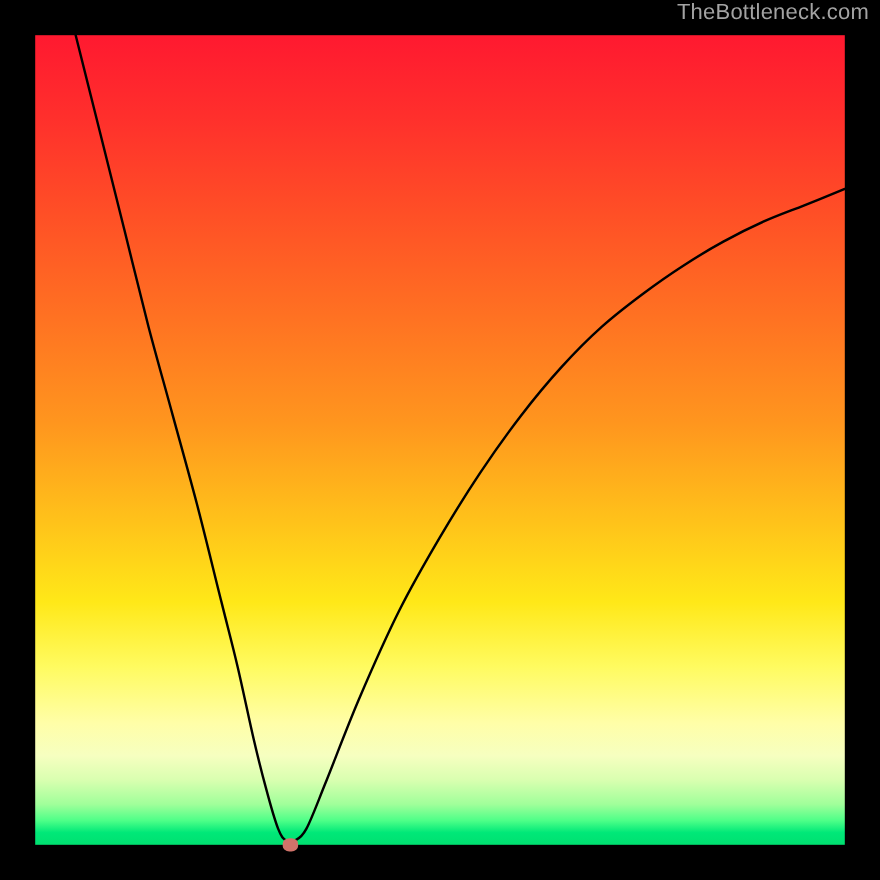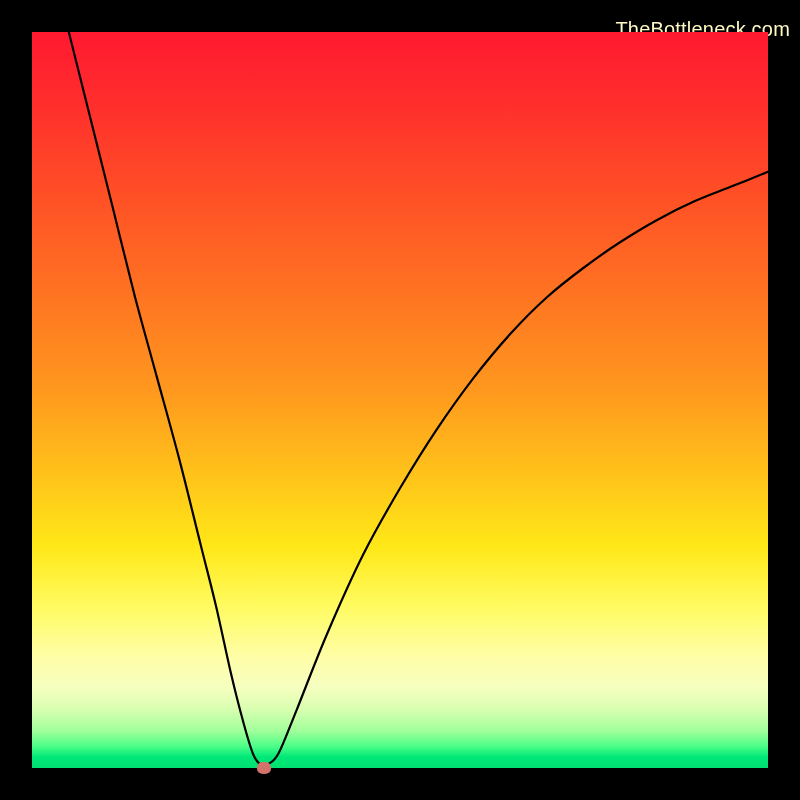--- a/index.html
+++ b/index.html
@@ -39,23 +39,23 @@
       #f6ffc0 89%,
       #d9ffb0 92%,
       #a0ff9a 95%,
       #4eff88 97%,
       #00e878 98.5%,
       #00e070 100%
     );
   }
   .watermark {
     position: absolute;
-    top: 18px;
+    top: 0;
     right: 10px;
-    color: #fef9c3;
+    color: #a3a3a3;
     font-size: 20px;
     font-weight: 400;
     letter-spacing: 0.2px;
     user-select: none;
   }
   svg.curve {
     position: absolute;
     left: 0;
     top: 0;
     width: 736px;

